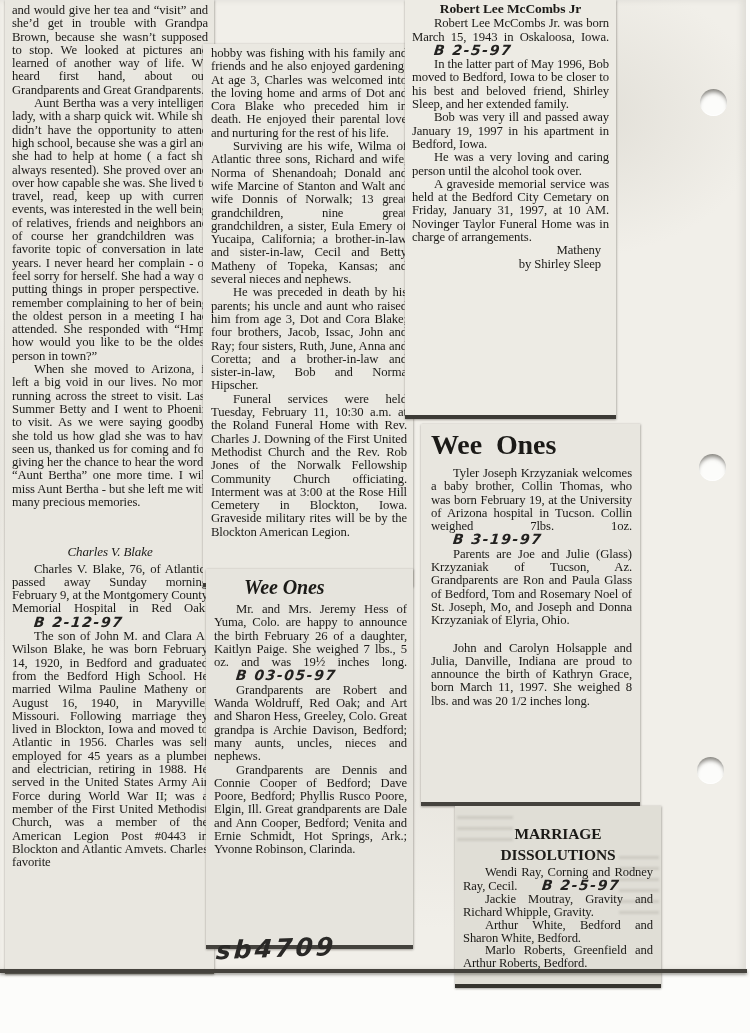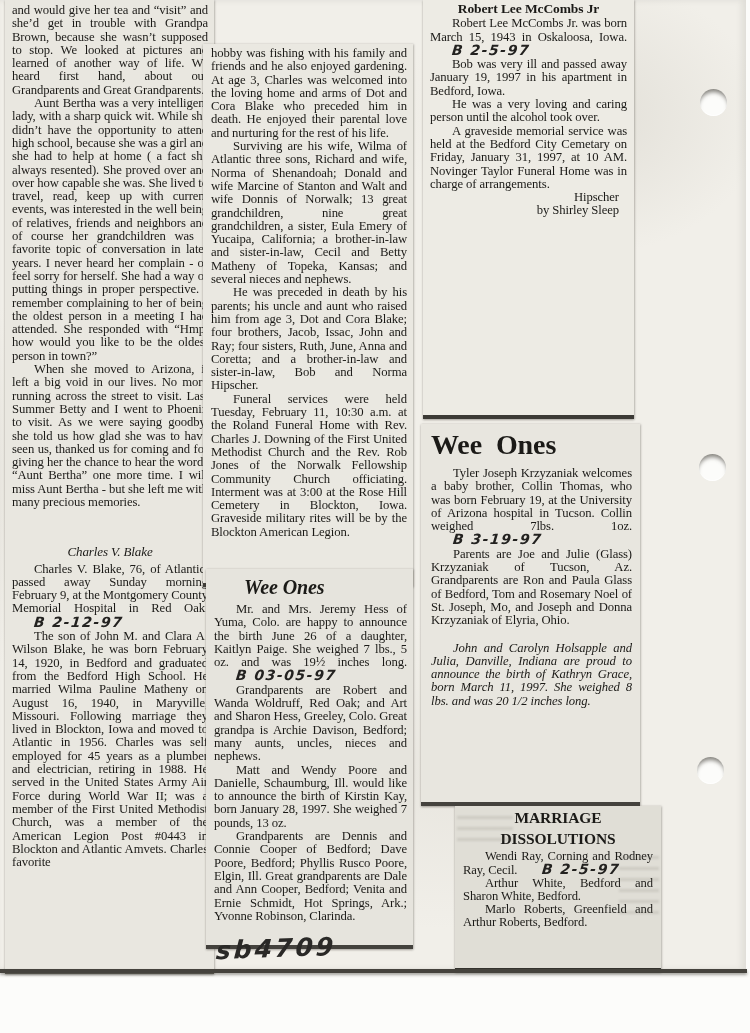--- a/index.html
+++ b/index.html
@@ -33,33 +33,33 @@
     text-align:justify;
     font-size:12.7px; line-height:13.3px;
     letter-spacing:-0.1px;
     box-shadow:0 1px 2px rgba(70,68,60,0.40), 1px 0 2px rgba(70,68,60,0.18);
   }
   .clip p { margin:0; text-indent:22px; }
   .clip p.noindent { text-indent:0; }
   #clip-left      { left:5px;   top:0;     width:196px; height:966px; background:#e9e7e0; padding:4px 6px 0 7px;  border-bottom:4px solid #54524c; }
   #clip-mid-top   { left:203px; top:0;     width:196px; height:536px; background:#eae8e1; padding:3px 6px 0 8px;  border-bottom:4px solid #3e3c37;margin-top:44px; }
   #clip-mid-wee   { left:206px; top:569px; width:193px; height:372px; background:#e6e4dd; padding:4px 6px 0 8px;  border-bottom:4px solid #44423d; }
-  #clip-mccombs   { left:423px; top:0;     width:197px; height:413px; background:#edebe4; padding:2px 7px 0 7px;  border-bottom:4px solid #3c3a35; }
+  #clip-mccombs   { left:405px; top:0;     width:197px; height:413px; background:#edebe4; padding:2px 7px 0 7px;  border-bottom:4px solid #3c3a35; }
   #clip-right-wee { left:421px; top:424px; width:201px; height:373px; background:#e8e6df; padding:5px 8px 0 10px; border-bottom:4px solid #45433e; }
-  #clip-marriage  { left:455px; top:806px; width:190px; height:160px; background:#e0ded6; padding:2px 8px 0 8px;  border-bottom:4px solid #35332e;
+  #clip-marriage  { left:455px; top:806px; width:190px; height:160px; background:#e0ded6; padding:18px 8px 0 8px;  border-bottom:4px solid #35332e;
                     font-size:12.6px; line-height:12.9px; }
   .obit-title    { text-align:center; text-indent:0 !important; font-size:13px; margin:36px 0 4px 0 !important;font-style:italic; }
   .mccombs-title { text-align:center; text-indent:0 !important; font-weight:bold; font-size:13.5px; margin:0 0 2px 0 !important; }
   .wee-italic    { text-align:left; text-indent:0 !important; font-style:italic; font-weight:600; font-size:20px; line-height:24px;
                    margin:2px 0 4px 30px !important; }
   .wee-big       { text-align:left; text-indent:0 !important; font-weight:bold; font-size:28px; line-height:32px; word-spacing:7px;
                    margin:0 0 6px 0 !important; }
   .marriage-title{ text-align:center; text-indent:0 !important; font-weight:bold; font-size:15.5px; line-height:18.5px; margin:1px 0 2px 0 !important; }
   .byline        { text-align:right; text-indent:0 !important; padding-right:8px; }
-  .gap-above     { margin-top:14px !important;font-style:italic; }
+  .gap-above     { margin-top:14px !important; }
   .hw {
     font-family:"DejaVu Sans", sans-serif; font-style:italic; font-weight:600;
     font-size:14px; line-height:13px; letter-spacing:1.5px; white-space:nowrap;
     display:inline-block; transform:skewX(-6deg); color:#232220;
   }
   .code {
     position:absolute; left:216px; top:942px;
     font-size:25px; letter-spacing:3px; transform:rotate(-2deg) skewX(-6deg);
     color:#2a2927;
   }
@@ -86,49 +86,50 @@
 
     <div class="clip" id="clip-mid-top">
       <p class="noindent">hobby was fishing with his family and friends and he also enjoyed gardening. At age 3, Charles was welcomed into the loving home and arms of Dot and Cora Blake who preceded him in death. He enjoyed their parental love and nurturing for the rest of his life.</p>
       <p>Surviving are his wife, Wilma of Atlantic three sons, Richard and wife, Norma of Shenandoah; Donald and wife Marcine of Stanton and Walt and wife Donnis of Norwalk; 13 great grandchildren, nine great grandchildren, a sister, Eula Emery of Yucaipa, California; a brother-in-law and sister-in-law, Cecil and Betty Matheny of Topeka, Kansas; and several nieces and nephews.</p>
       <p>He was preceded in death by his parents; his uncle and aunt who raised him from age 3, Dot and Cora Blake; four brothers, Jacob, Issac, John and Ray; four sisters, Ruth, June, Anna and Coretta; and a brother-in-law and sister-in-law, Bob and Norma Hipscher.</p>
       <p>Funeral services were held Tuesday, February 11, 10:30 a.m. at the Roland Funeral Home with Rev. Charles J. Downing of the First United Methodist Church and the Rev. Rob Jones of the Norwalk Fellowship Community Church officiating. Interment was at 3:00 at the Rose Hill Cemetery in Blockton, Iowa. Graveside military rites will be by the Blockton American Legion.</p>
     </div>
 
     <div class="clip" id="clip-mid-wee">
       <p class="wee-italic">Wee Ones</p>
-      <p><span>Mr. and Mrs. Jeremy Hess of Yuma, Colo. are happy to announce the birth June 26 of a daughter, Kaitlyn Paige. She weighed 7 lbs., 5 oz. and was 19½ inches long.</span> <span class="hw">B 03-05-97</span></p>
+      <p><span>Mr. and Mrs. Jeremy Hess of Yuma, Colo. are happy to announce the birth February 26 of a daughter, Kaitlyn Paige. She weighed 7 lbs., 5 oz. and was 19½ inches long.</span> <span class="hw">B 03-05-97</span></p>
       <p>Grandparents are Robert and Wanda Woldruff, Red Oak; and Art and Sharon Hess, Greeley, Colo. Great grandpa is Archie Davison, Bedford; many aunts, uncles, nieces and nephews.</p>
-      <p>Matt and Wendy Poore and Danielle, Schaumburg, Ill. would like to announce the birth of Kirstin Kay, born January 28, 1997. She weighed 7 pounds, 13 oz.</p>
       <p>Grandparents are Dennis and Connie Cooper of Bedford; Dave Poore, Bedford; Phyllis Rusco Poore, Elgin, Ill. Great grandparents are Dale and Ann Cooper, Bedford; Venita and Ernie Schmidt, Hot Springs, Ark.; Yvonne Robinson, Clarinda.</p>
     </div>
 
     <div class="clip" id="clip-mccombs">
       <p class="mccombs-title">Robert Lee McCombs Jr</p>
       <p><span>Robert Lee McCombs Jr. was born March 15, 1943 in Oskaloosa, Iowa.</span> <span class="hw">B 2-5-97</span></p>
+      <p>In the latter part of May 1996, Bob moved to Bedford, Iowa to be closer to his best and beloved friend, Shirley Sleep, and her extended family.</p>
       <p>Bob was very ill and passed away January 19, 1997 in his apartment in Bedford, Iowa.</p>
       <p>He was a very loving and caring person until the alcohol took over.</p>
       <p>A graveside memorial service was held at the Bedford City Cemetary on Friday, January 31, 1997, at 10 AM. Novinger Taylor Funeral Home was in charge of arrangements.</p>
-      <p class="byline">Hipscher</p>
+      <p class="byline">Matheny</p>
       <p class="byline">by Shirley Sleep</p>
     </div>
 
     <div class="clip" id="clip-right-wee">
       <p class="wee-big">Wee Ones</p>
       <p><span>Tyler Joseph Krzyzaniak welcomes a baby brother, Collin Thomas, who was born February 19, at the University of Arizona hospital in Tucson. Collin weighed 7lbs. 1oz.</span> <span class="hw">B 3-19-97</span></p>
       <p>Parents are Joe and Julie (Glass) Krzyzaniak of Tucson, Az. Grandparents are Ron and Paula Glass of Bedford, Tom and Rosemary Noel of St. Joseph, Mo, and Joseph and Donna Krzyzaniak of Elyria, Ohio.</p>
       <p class="gap-above">John and Carolyn Holsapple and Julia, Danville, Indiana are proud to announce the birth of Kathryn Grace, born March 11, 1997. She weighed 8 lbs. and was 20 1/2 inches long.</p>
     </div>
 
     <div class="clip" id="clip-marriage">
       <div class="bleed" style="left:2px; top:3px; width:56px; height:40px;"></div>
       <div class="bleed" style="right:2px; top:46px; width:40px; height:70px;"></div>
       <p class="marriage-title">MARRIAGE</p>
       <p class="marriage-title">DISSOLUTIONS</p>
       <p><span>Wendi Ray, Corning and Rodney Ray, Cecil.</span> <span class="hw">B 2-5-97</span></p>
+      <p>Jackie Moutray, Gravity and Richard Whipple, Gravity.</p>
       <p>Arthur White, Bedford and Sharon White, Bedford.</p>
       <p>Marlo Roberts, Greenfield and Arthur Roberts, Bedford.</p>
     </div>
 
     <div class="hw code">sb4709</div>
 
     <div class="hole" style="left:700px; top:89px;"></div>
     <div class="hole" style="left:699px; top:454px;"></div>
     <div class="hole" style="left:697px; top:757px;"></div>
   </div>

